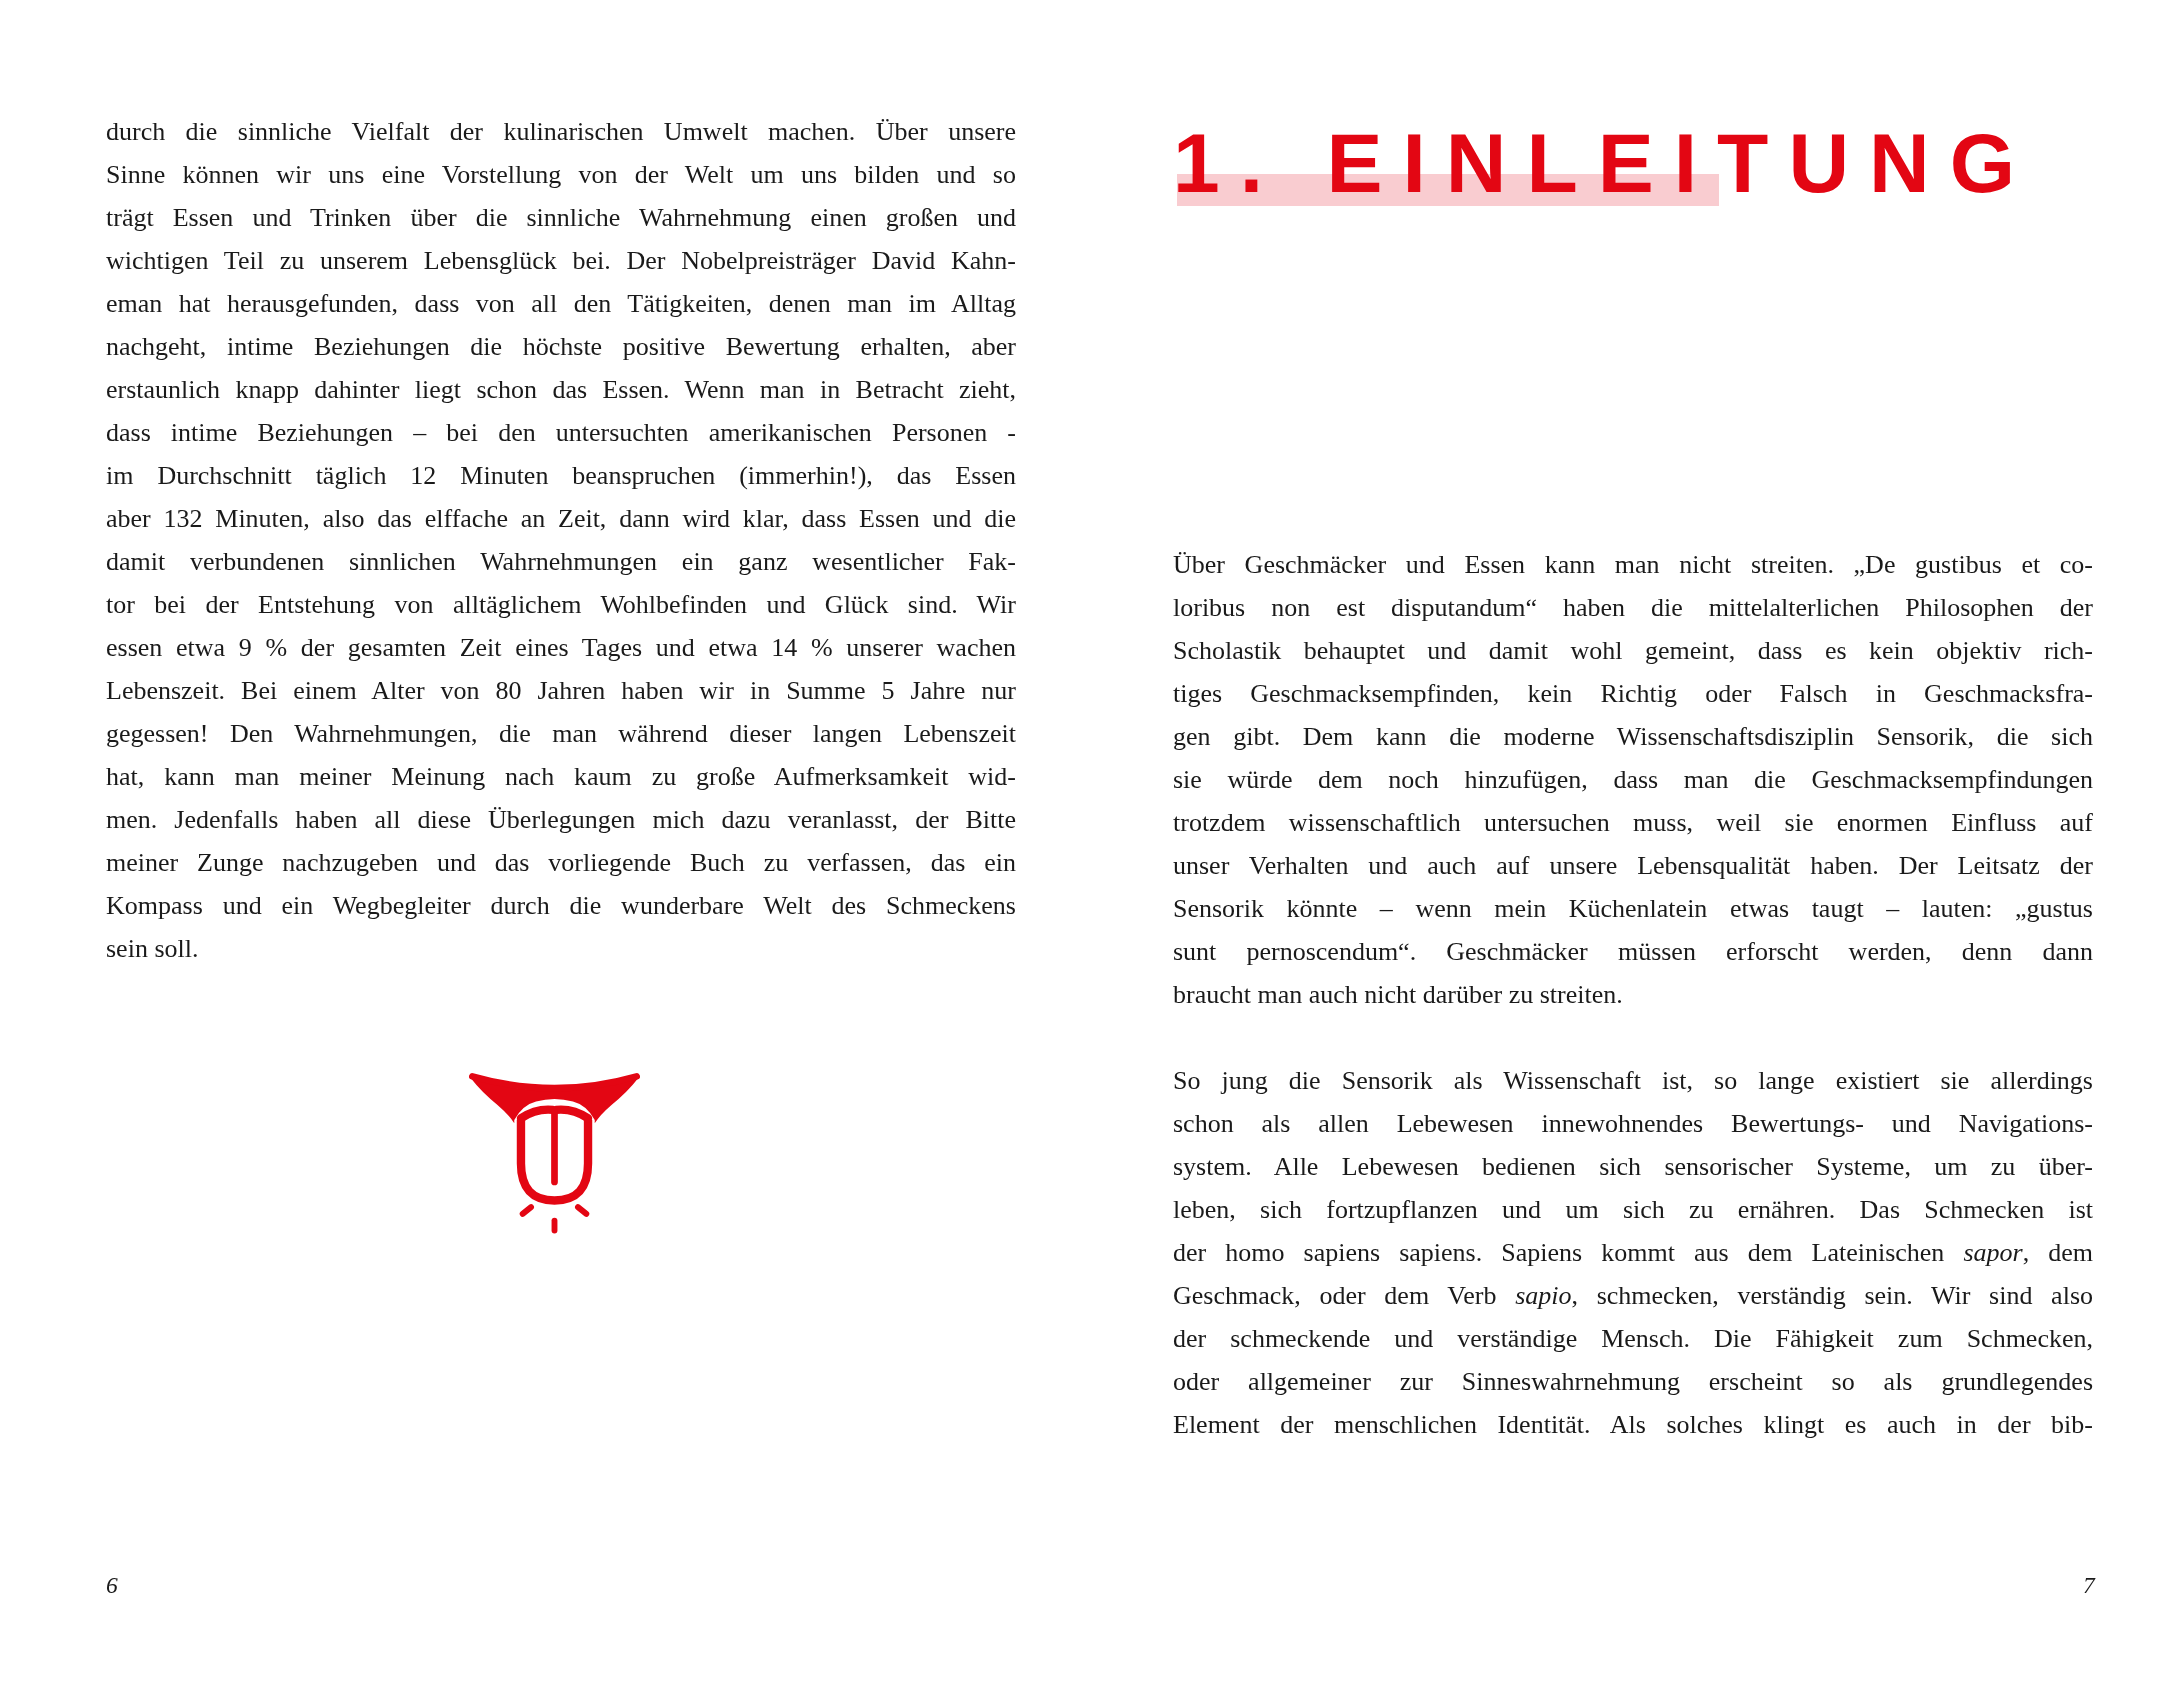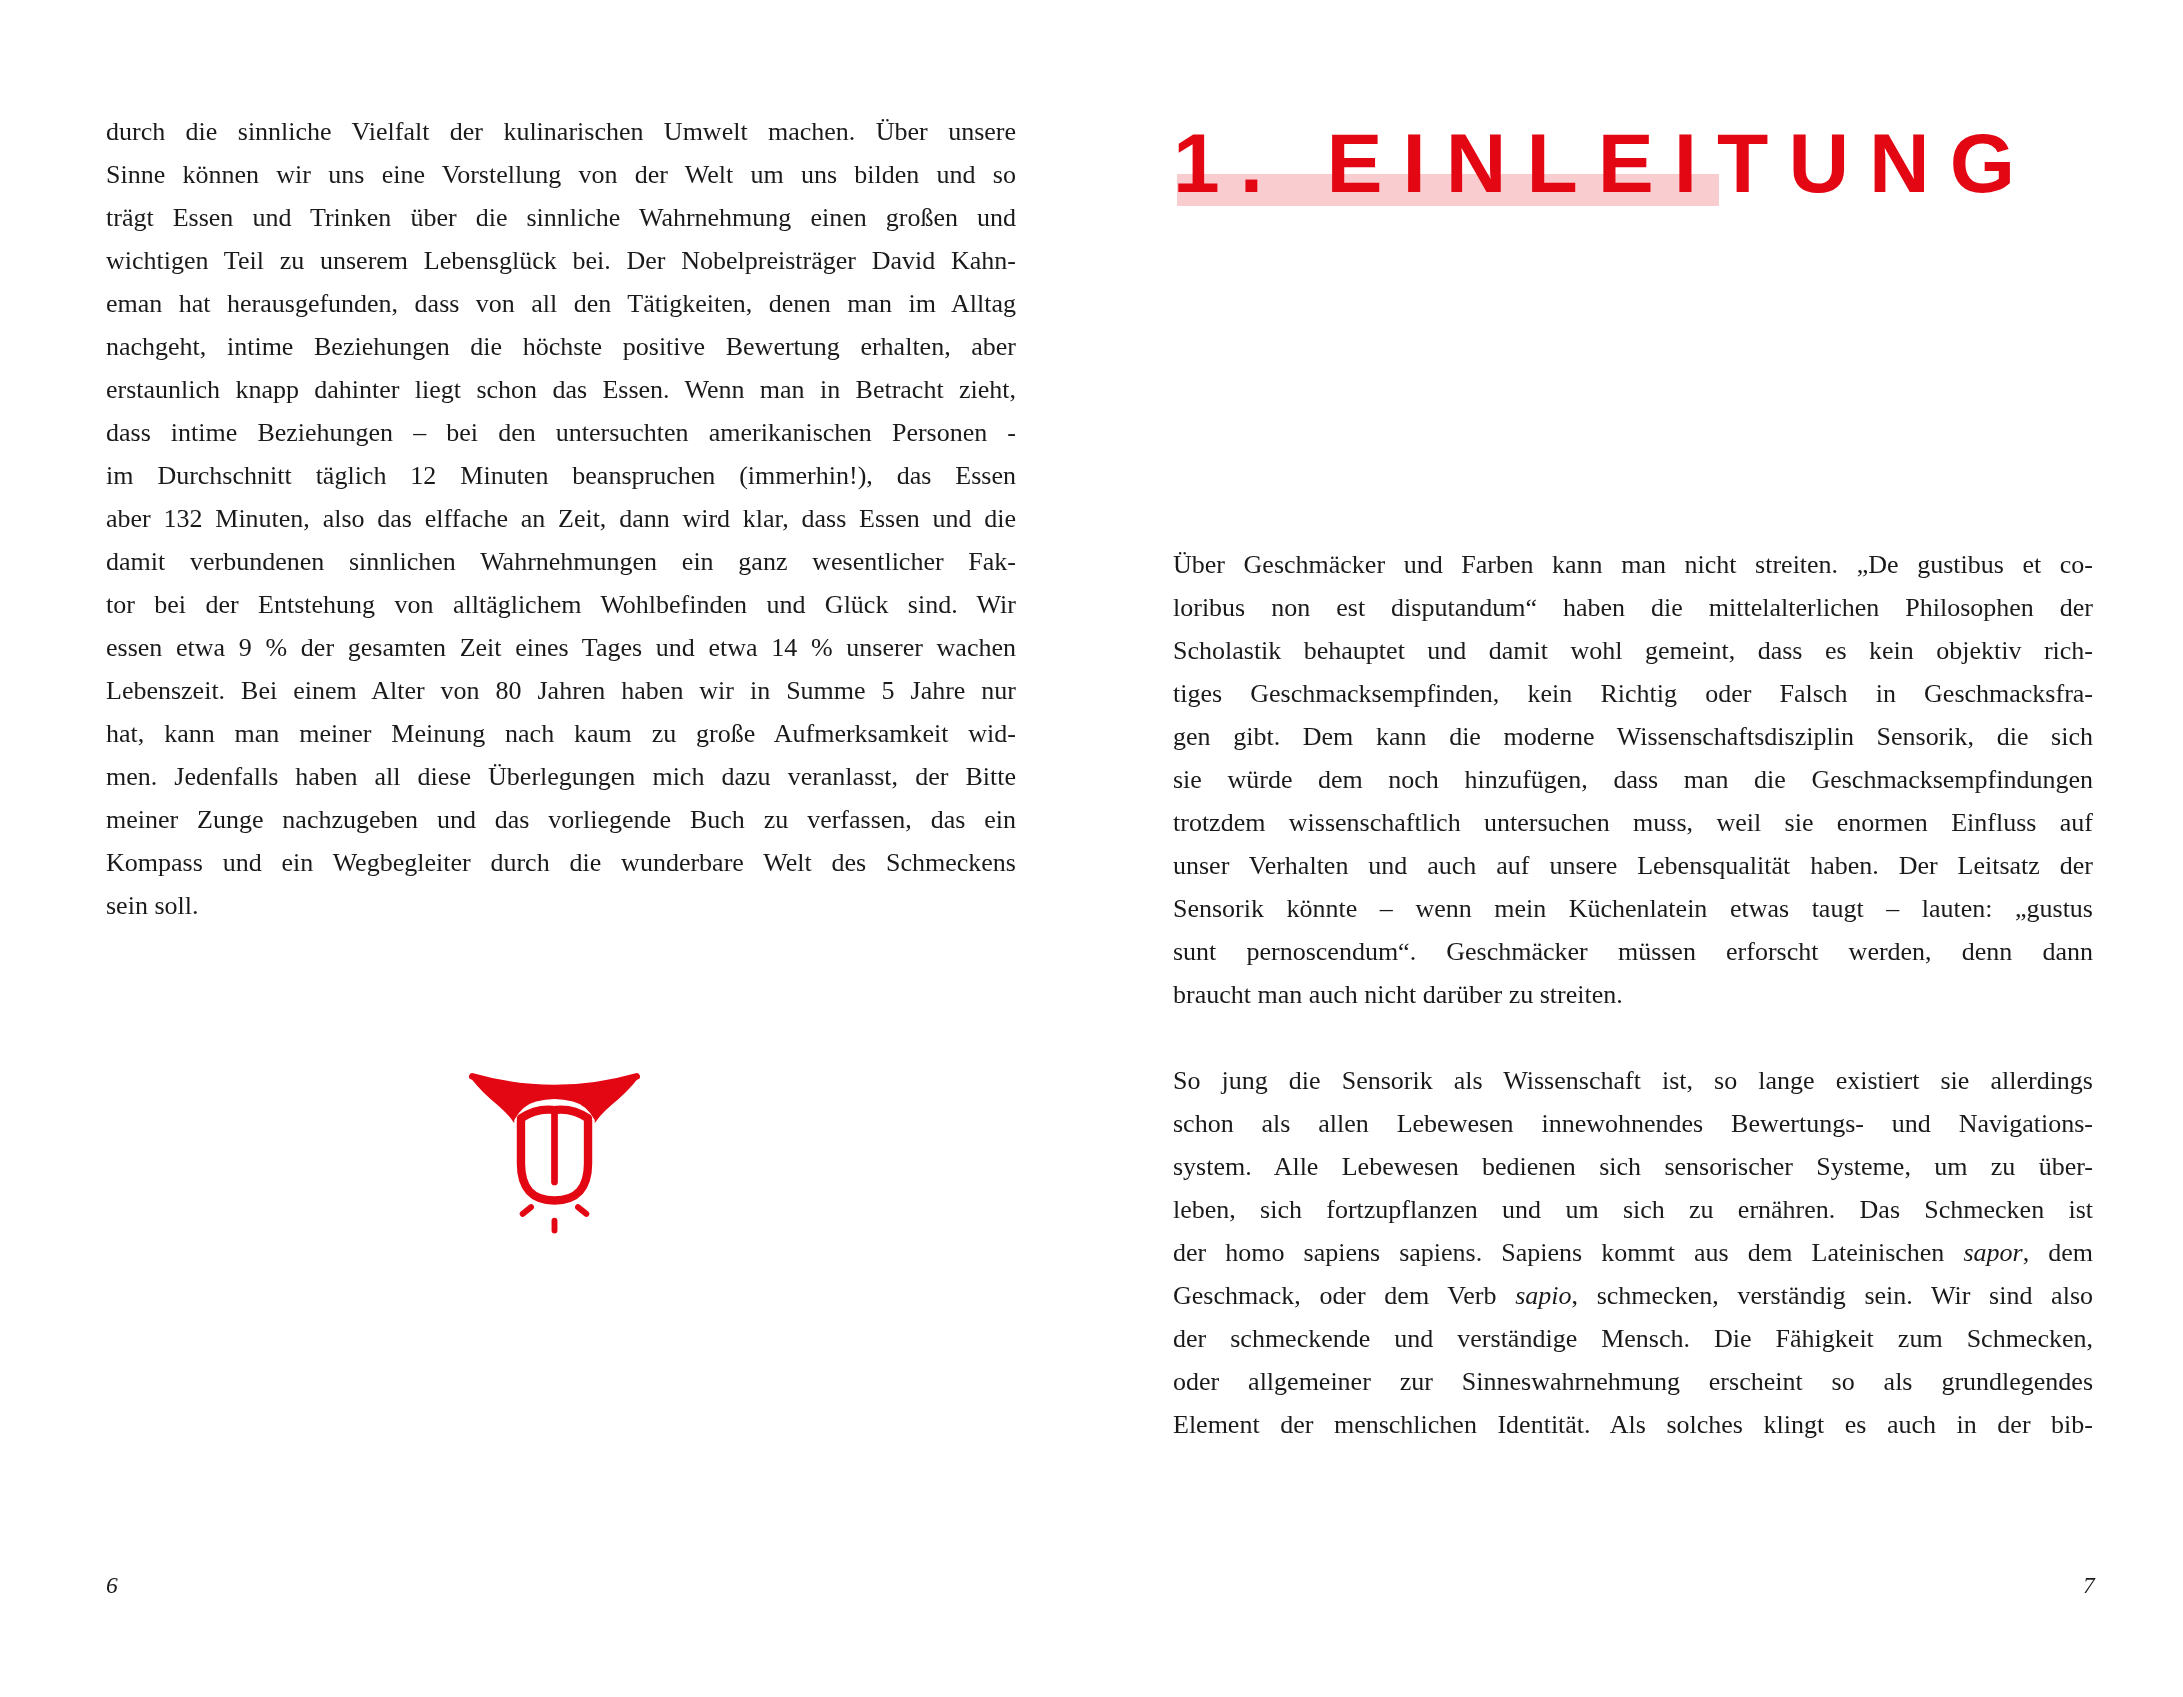--- a/index.html
+++ b/index.html
@@ -37,20 +37,21 @@
     <span class="line">eman hat herausgefunden, dass von all den Tätigkeiten, denen man im Alltag</span>
     <span class="line">nachgeht, intime Beziehungen die höchste positive Bewertung erhalten, aber</span>
     <span class="line">erstaunlich knapp dahinter liegt schon das Essen. Wenn man in Betracht zieht,</span>
     <span class="line">dass intime Beziehungen – bei den untersuchten amerikanischen Personen -</span>
     <span class="line">im Durchschnitt täglich 12 Minuten beanspruchen (immerhin!), das Essen</span>
     <span class="line">aber 132 Minuten, also das elffache an Zeit, dann wird klar, dass Essen und die</span>
     <span class="line">damit verbundenen sinnlichen Wahrnehmungen ein ganz wesentlicher Fak-</span>
     <span class="line">tor bei der Entstehung von alltäglichem Wohlbefinden und Glück sind. Wir</span>
     <span class="line">essen etwa 9 % der gesamten Zeit eines Tages und etwa 14 % unserer wachen</span>
     <span class="line">Lebenszeit. Bei einem Alter von 80 Jahren haben wir in Summe 5 Jahre nur</span>
+    <span class="line">gegessen! Den Wahrnehmungen, die man während dieser langen Lebenszeit</span>
     <span class="line">hat, kann man meiner Meinung nach kaum zu große Aufmerksamkeit wid-</span>
     <span class="line">men. Jedenfalls haben all diese Überlegungen mich dazu veranlasst, der Bitte</span>
     <span class="line">meiner Zunge nachzugeben und das vorliegende Buch zu verfassen, das ein</span>
     <span class="line">Kompass und ein Wegbegleiter durch die wunderbare Welt des Schmeckens</span>
     <span class="line last">sein soll.</span>
   </div>
 
   <div class="icon-tongue">
     <svg width="171" height="165" viewBox="0 0 204 196">
 
@@ -71,21 +72,21 @@
   <div class="page-num pn-left">6</div>
 </div>
 
 <div class="page page-right">
   <div class="title-wrap">
     <div class="title-hl"></div>
     <h1 class="title">1. EINLEITUNG</h1>
   </div>
 
   <div class="col col-right">
-    <span class="line">Über Geschmäcker und Farben kann man nicht streiten. „De gustibus et co-</span>
+    <span class="line">Über Geschmäcker und Essen kann man nicht streiten. „De gustibus et co-</span>
     <span class="line">loribus non est disputandum“ haben die mittelalterlichen Philosophen der</span>
     <span class="line">Scholastik behauptet und damit wohl gemeint, dass es kein objektiv rich-</span>
     <span class="line">tiges Geschmacksempfinden, kein Richtig oder Falsch in Geschmacksfra-</span>
     <span class="line">gen gibt. Dem kann die moderne Wissenschaftsdisziplin Sensorik, die sich</span>
     <span class="line">sie würde dem noch hinzufügen, dass man die Geschmacksempfindungen</span>
     <span class="line">trotzdem wissenschaftlich untersuchen muss, weil sie enormen Einfluss auf</span>
     <span class="line">unser Verhalten und auch auf unsere Lebensqualität haben. Der Leitsatz der</span>
     <span class="line">Sensorik könnte – wenn mein Küchenlatein etwas taugt – lauten: „gustus</span>
     <span class="line">sunt pernoscendum“. Geschmäcker müssen erforscht werden, denn dann</span>
     <span class="line last">braucht man auch nicht darüber zu streiten.</span>

